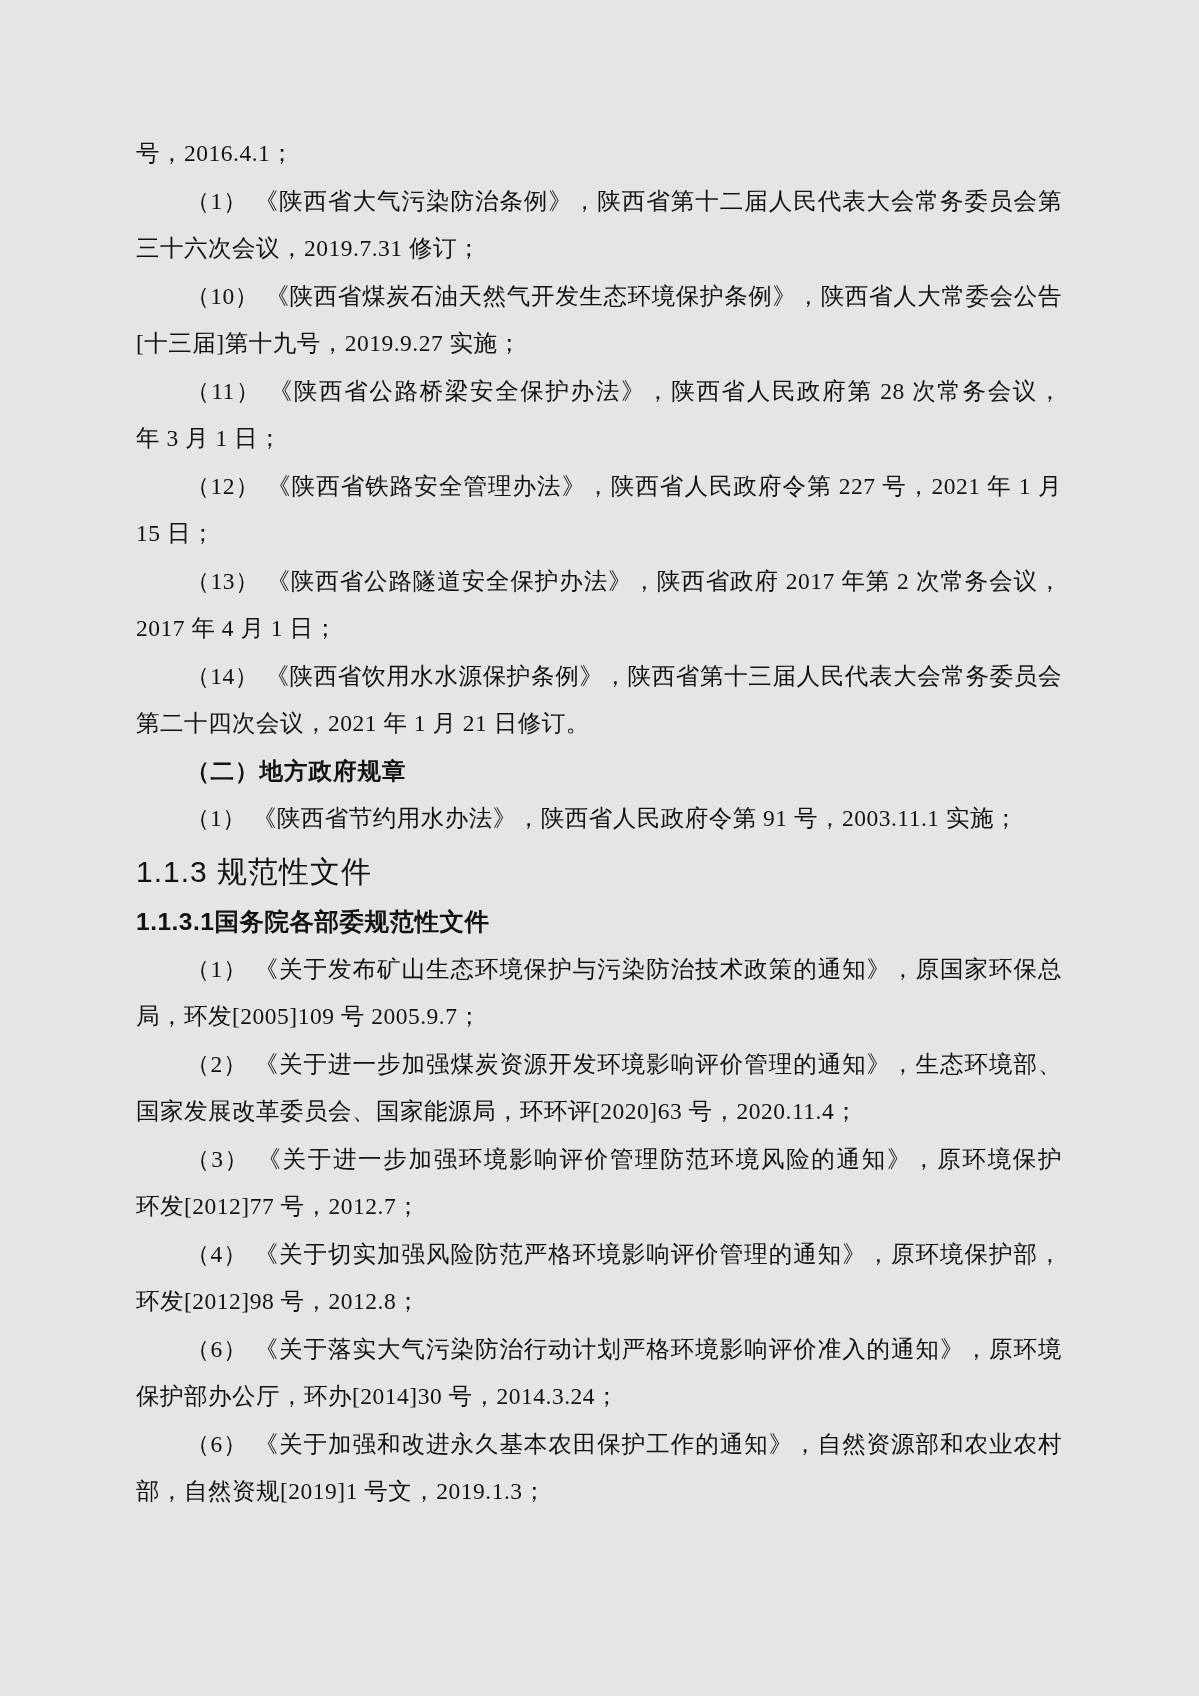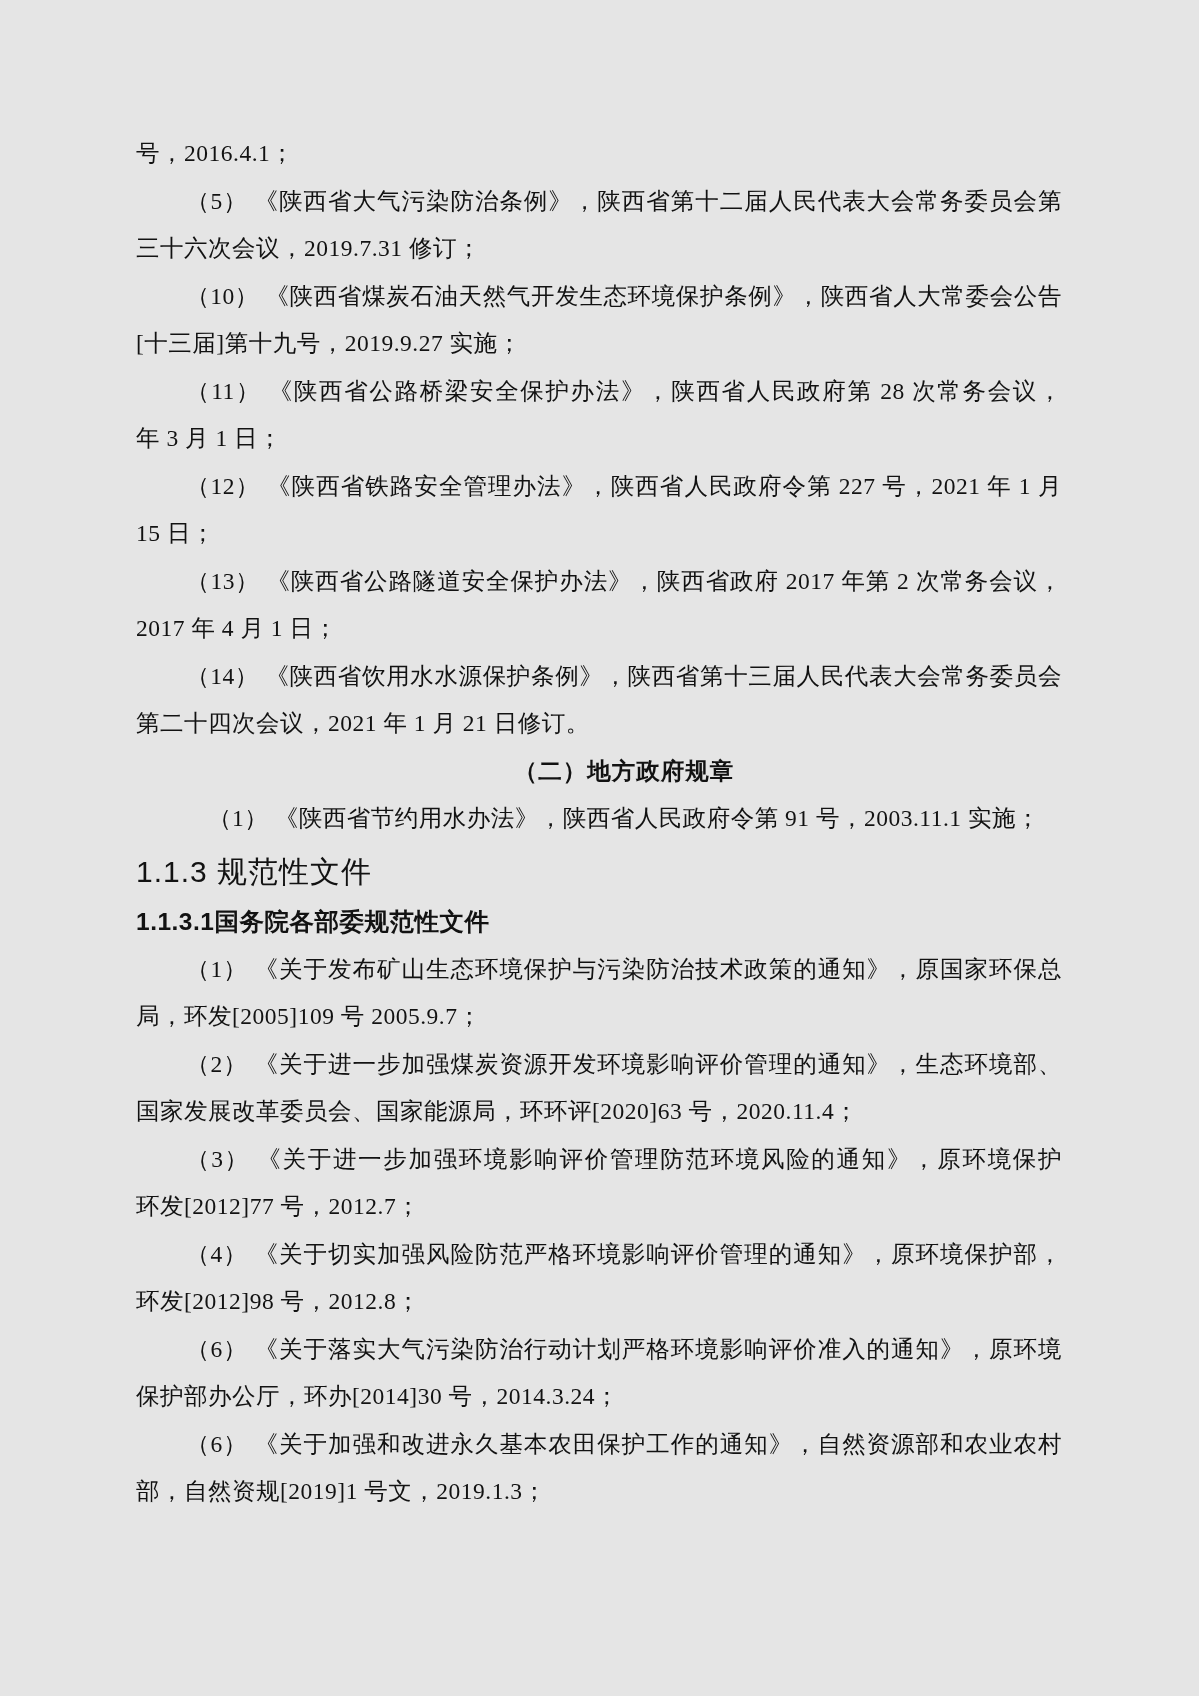--- a/index.html
+++ b/index.html
@@ -16,21 +16,21 @@
     position:absolute;
     left:136px;top:130px;
     width:926px;
   }
   .ln{
     height:47.5px;line-height:47.5px;
     font-size:23.5px;
     overflow:hidden;
     letter-spacing:0.5px;
   }
-  .ind{text-indent:50px;text-align:center;}
+  .ind{text-indent:50px;}
   .just{text-align:justify;text-align-last:justify;}
   .boldln{
     font-weight:700;
     font-family:"Liberation Sans","DejaVu Sans",sans-serif;
     letter-spacing:1px;
   }
   .h2{
     height:52px;line-height:52px;
     font-size:30px;font-weight:400;
     font-family:"Liberation Sans","DejaVu Sans",sans-serif;
@@ -50,21 +50,21 @@
     font-size:20px;line-height:26px;
     color:#121212;
   }
 </style>
 </head>
 <body>
 
 <div class="page">
   <div class="content">
     <div class="ln">号，2016.4.1；</div>
-    <div class="ln ind just">（5） 《陕西省大气污染防治条例》，陕西省第十二届人民代表大会常务委员会第</div>
+    <div class="ln ind just">（1） 《陕西省大气污染防治条例》，陕西省第十二届人民代表大会常务委员会第</div>
     <div class="ln">三十六次会议，2019.7.31 修订；</div>
     <div class="ln ind just">（10） 《陕西省煤炭石油天然气开发生态环境保护条例》，陕西省人大常委会公告</div>
     <div class="ln">[十三届]第十九号，2019.9.27 实施；</div>
     <div class="ln ind just">（11） 《陕西省公路桥梁安全保护办法》，陕西省人民政府第 28 次常务会议，2020</div>
     <div class="ln">年 3 月 1 日；</div>
     <div class="ln ind just">（12） 《陕西省铁路安全管理办法》，陕西省人民政府令第 227 号，2021 年 1 月</div>
     <div class="ln">15 日；</div>
     <div class="ln ind just">（13） 《陕西省公路隧道安全保护办法》，陕西省政府 2017 年第 2 次常务会议，</div>
     <div class="ln">2017 年 4 月 1 日；</div>
     <div class="ln ind just">（14） 《陕西省饮用水水源保护条例》，陕西省第十三届人民代表大会常务委员会</div>

